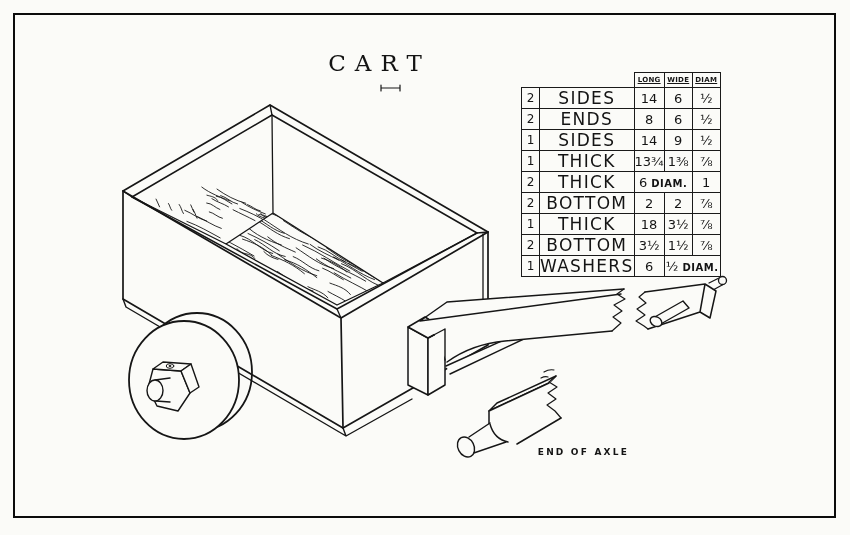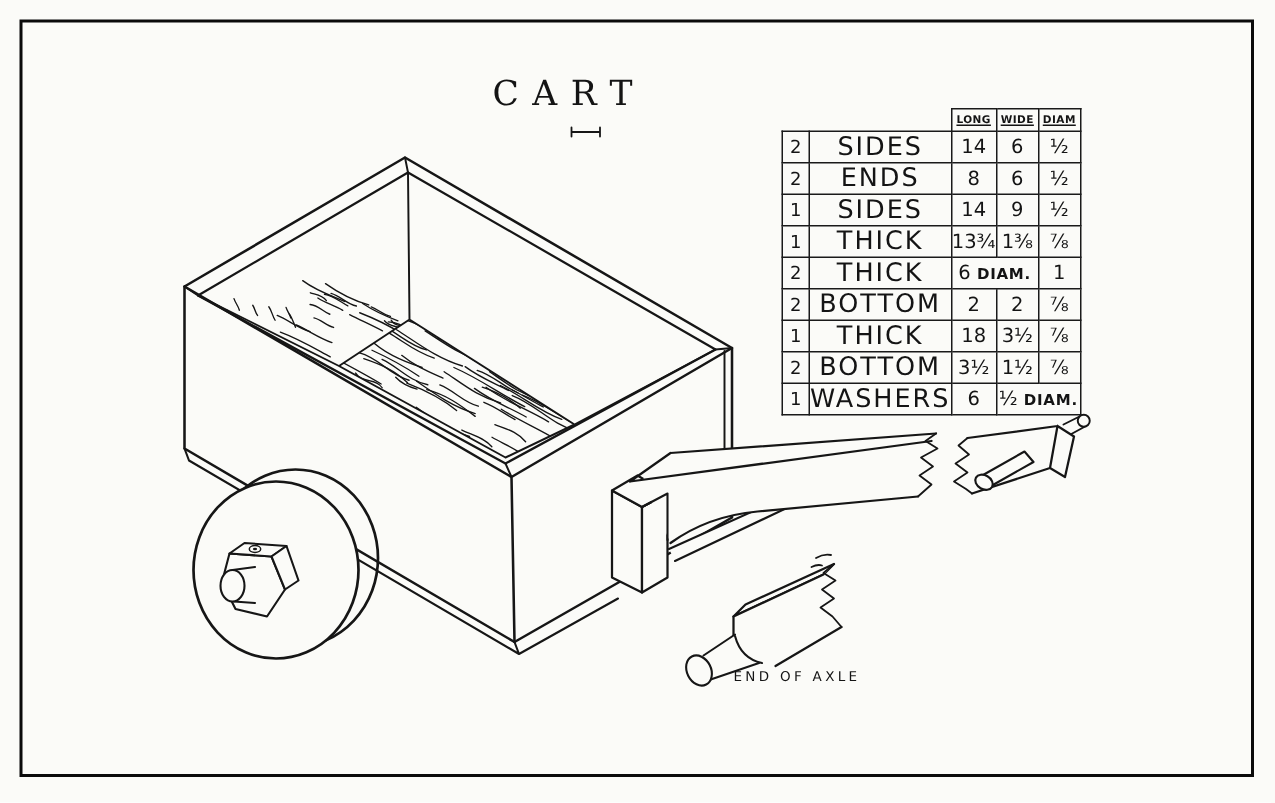--- a/index.html
+++ b/index.html
@@ -4,21 +4,21 @@
 <style>
   html,body{margin:0;padding:0;background:#fff;}
   #page{position:relative;width:850px;height:535px;background:#fbfbf8;overflow:hidden;
         font-family:"DejaVu Sans",sans-serif;color:#161616;}
   #frame{position:absolute;left:13px;top:13px;width:819px;height:501px;border:2.2px solid #0b0b0b;}
   #art{position:absolute;left:0;top:0;}
   #plate-title{position:absolute;left:275px;top:50px;width:200px;text-align:center;
     font-family:"DejaVu Serif",serif;font-size:23px;letter-spacing:9px;text-indent:9px;
     font-weight:500;color:#141414;}
   #axle-label{position:absolute;left:489px;top:447px;width:140px;
-    font-size:9px;font-weight:normal;letter-spacing:2.2px;color:#141414;}
+    font-size:9px;font-weight:bold;letter-spacing:2.2px;color:#141414;text-align:right;}
   
   #parts-table{position:absolute;left:521px;top:72px;border-collapse:collapse;
     table-layout:fixed;color:#141414;}
   #parts-table td{border:1.5px solid #1a1a1a;padding:0;vertical-align:middle;
     text-align:center;height:18px;overflow:hidden;white-space:nowrap;}
   #parts-table td.blank{border:none;background:transparent;}
   #parts-table tr.hdr td{height:14px;font-size:7px;font-weight:bold;letter-spacing:0.3px;text-decoration:underline;}
   td.qty{font-size:12px;}
   td.pname{text-align:left;padding-left:4px;font-size:17px;letter-spacing:1.3px;}
   td.num{font-size:13px;}

